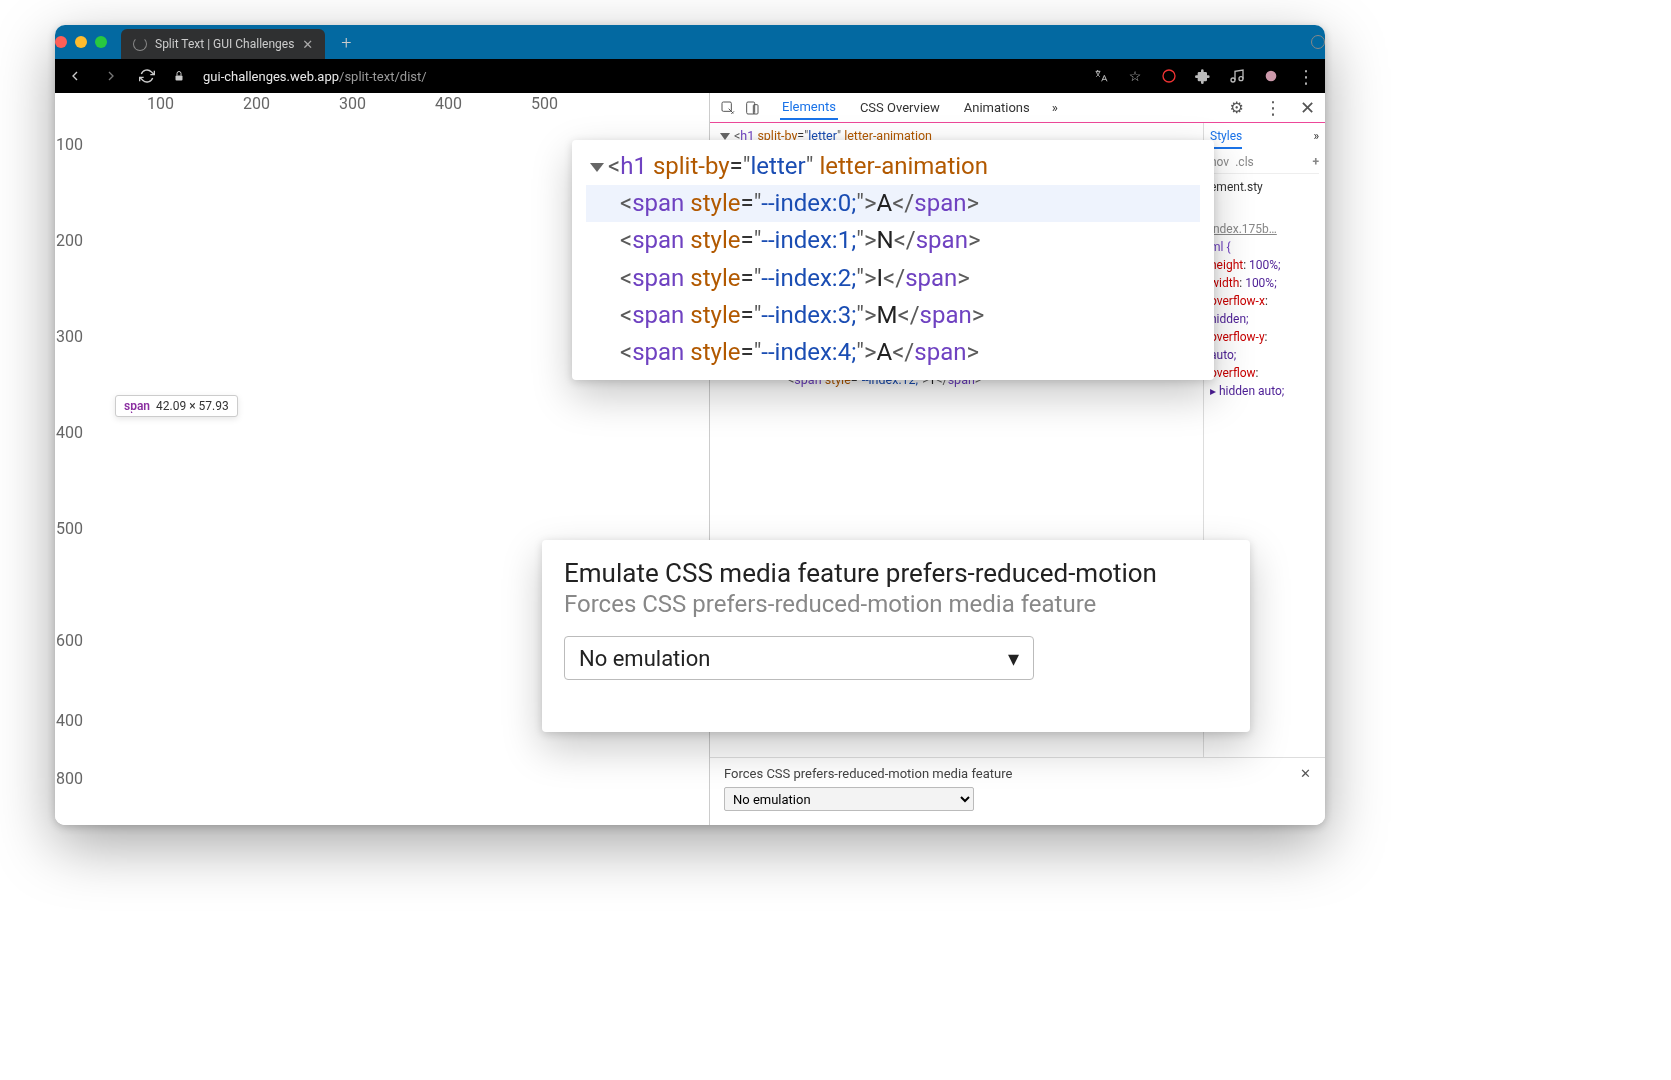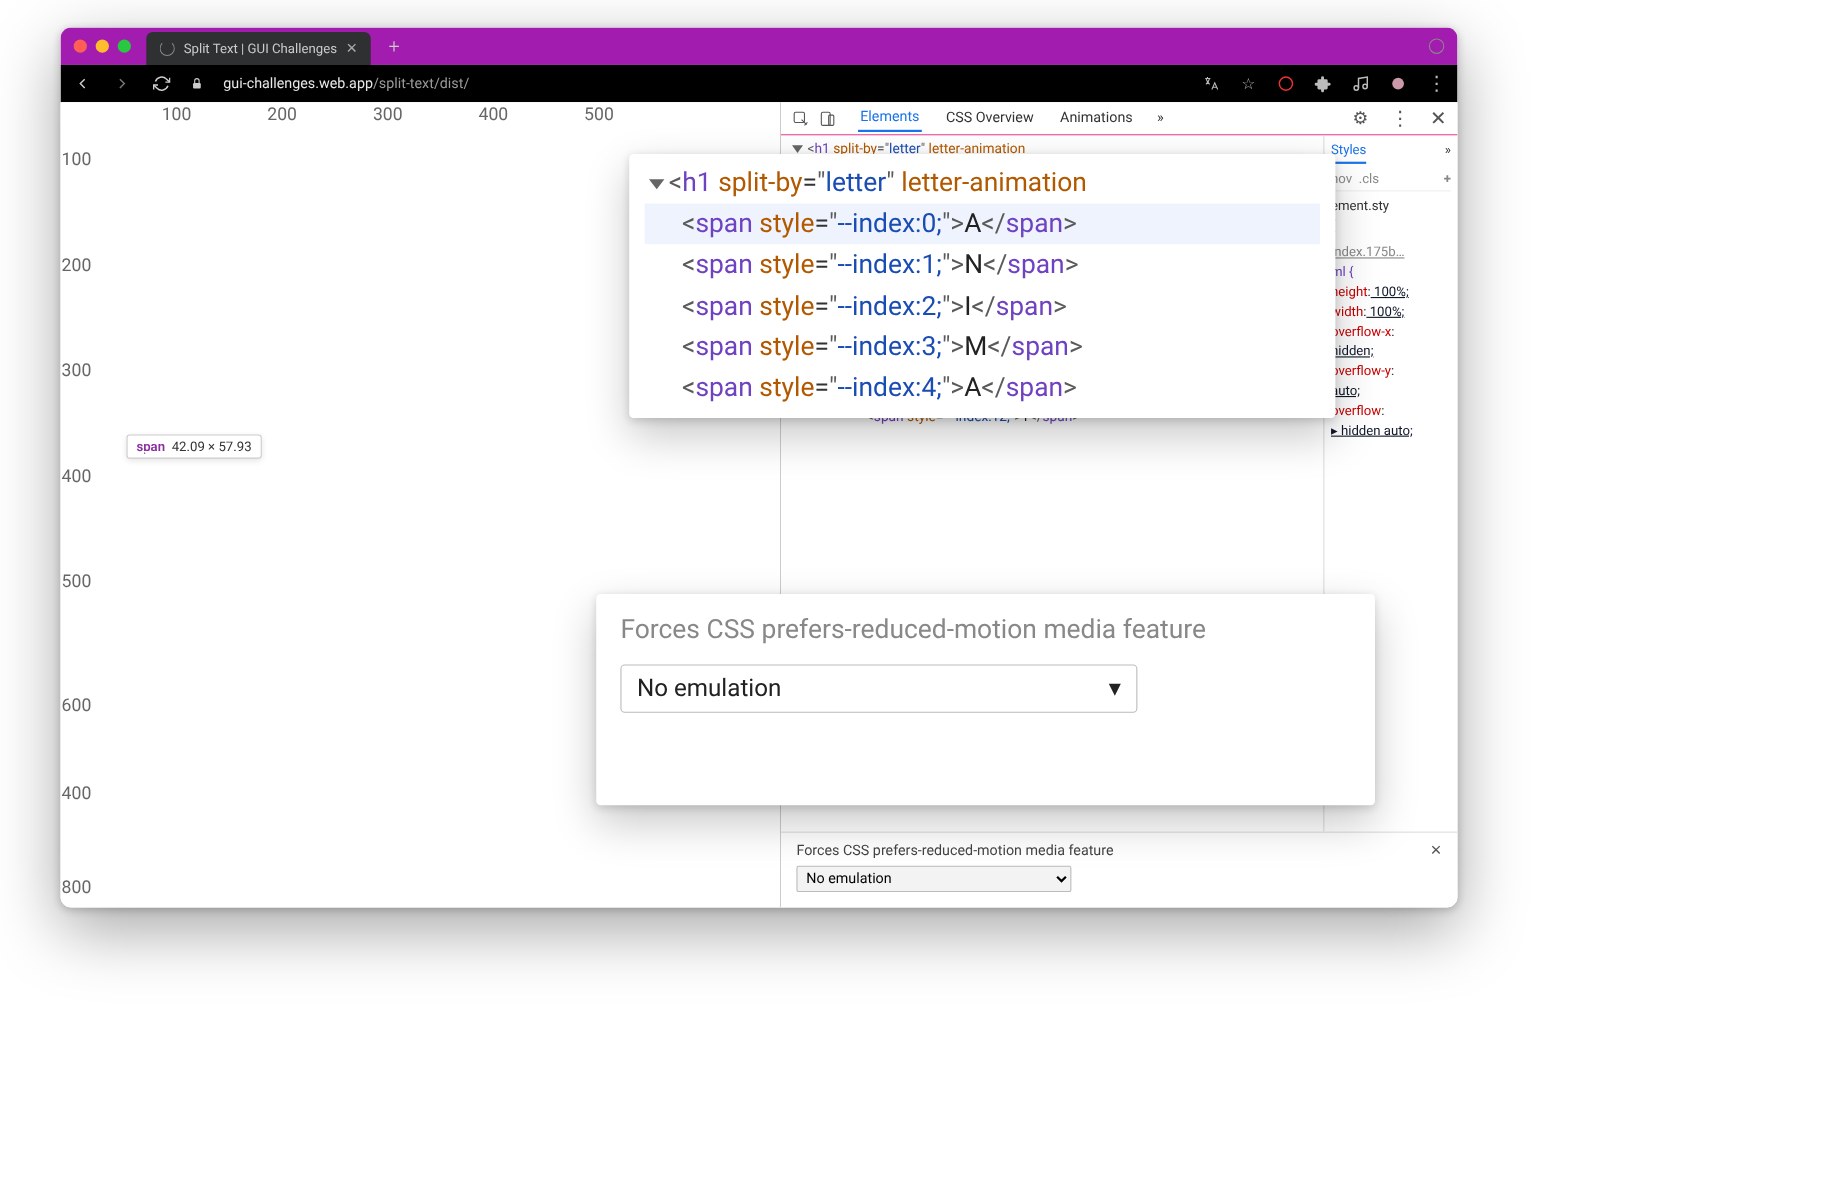--- a/index.html
+++ b/index.html
@@ -1,21 +1,21 @@
 <!DOCTYPE html>
 <html><head>
 <meta charset="utf-8">
 <style>
   * { margin:0; padding:0; box-sizing:border-box; font-family:-apple-system,BlinkMacSystemFont,"Segoe UI",Roboto,Helvetica,Arial,sans-serif; }
   body { background:#fff; width:1671px; height:1080px; position:relative; overflow:hidden; }
 
   .stage { position:absolute; left:55px; top:25px; width:1270px; height:800px; border-radius:10px; box-shadow:0 20px 60px rgba(0,0,0,.35),0 2px 8px rgba(0,0,0,.2); overflow:hidden; background:#fff; }
 
   
-  .titlebar { height:34px; background:#a21caf; display:flex; align-items:center; padding:0 12px; gap:14px; }
+  .titlebar { height:34px; background:#0369a1; display:flex; align-items:center; padding:0 0; gap:14px; }
   .traffic { display:flex; gap:8px; }
   .traffic span { width:12px; height:12px; border-radius:50%; }
   .t-red{background:#ff5f57;} .t-yel{background:#febc2e;} .t-grn{background:#28c840;}
   .tab { display:flex; align-items:center; gap:8px; background:#2f3031; height:30px; padding:0 12px; border-radius:6px 6px 0 0; font-size:12px; color:#ccc; margin-top:4px; }
   .tab .fav { width:14px; height:14px; border:1.5px solid #888; border-radius:50%; border-top-color:transparent; }
   .tab .close { color:#aaa; font-size:13px; }
   .newtab{ color:#ccc; font-size:18px; font-weight:300; margin-left:2px; }
   .ctlcircle{ margin-left:auto; width:14px;height:14px;border:1.5px solid #888;border-radius:50%; }
 
   
@@ -55,21 +55,21 @@
   .nline{ white-space:nowrap; padding:0 4px;}
   .nline.sel{ background:#eef3fd; }
   .tok-tag{color:#6f42c1;} .tok-attr{color:#b25900;} .tok-eq{color:#333;} .tok-val{color:#1a4db3;} .tok-txt{color:#222;} .tok-punct{color:#5a5a5a;} .domcol .ind2{padding-left:72px;}
   .caret{display:inline-block;width:0;height:0;border-left:5px solid transparent;border-right:5px solid transparent;border-top:7px solid #666;margin-right:4px;vertical-align:middle;}
 
   .stylescol{ width:122px; border-left:1px solid #ddd; padding:4px 6px; font-family:ui-monospace,Menlo,Consolas,monospace; font-size:12px; line-height:1.5; overflow:hidden;}
   .stylescol .tabs{ color:#1a73e8; border-bottom:2px solid #1a73e8; display:inline-block; padding-bottom:2px; margin-bottom:4px;}
   .stylescol .more{ float:right; color:#333;}
   .stylescol .filterrow{ color:#888; display:flex; gap:6px; border-bottom:1px solid #eee; padding-bottom:2px; margin-bottom:4px;}
   .stylescol .plus{margin-left:auto;font-weight:700;}
-  .prop{color:#c80000;} .pval{color:#0f172a;text-decoration:underline;} .sel{color:#6f42c1;} .lnk{color:#888;text-decoration:underline;}
+  .prop{color:#c80000;} .pval{color:#4c1d95;} .sel{color:#6f42c1;} .lnk{color:#888;text-decoration:underline;}
 
   .console { border-top:1px solid #ddd; padding:8px 14px 14px; font-size:13px; color:#444; }
   .console .lbl{ color:#444; margin-bottom:6px; display:flex; align-items:center; gap:12px;}
   .console .xx{ margin-left:auto; color:#555; cursor:pointer;}
   .console select{ width:250px; height:24px; border:1px solid #bbb; border-radius:2px; padding:0 4px; font-size:13px; background:#f3f3f3;}
 
   
   .overlay1 { position:absolute; left:572px; top:140px; width:642px; height:240px; background:#fff; border-radius:4px; box-shadow:0 16px 40px rgba(0,0,0,.22),0 2px 8px rgba(0,0,0,.15); padding:8px 14px 10px; font-family:ui-monospace,Menlo,Consolas,monospace; font-size:24px; line-height:1.55; overflow:hidden; }
   .overlay1 .o-line{ white-space:nowrap; padding:0 4px;}
   .overlay1 .o-line.sel{ background:#eef3fd; }
@@ -168,21 +168,21 @@
           <span class="rlab" style="left: 476px; top: 1px;">500</span>
         </div>
       <div class="ruler-v" id="rv">
           <span class="rlab" style="left: 1px; top: 42px;">100</span>
           <span class="rlab" style="left: 1px; top: 138px;">200</span>
           <span class="rlab" style="left: 1px; top: 234px;">300</span>
           <span class="rlab" style="left: 1px; top: 330px;">400</span>
           <span class="rlab" style="left: 1px; top: 426px;">500</span>
           <span class="rlab" style="left: 1px; top: 538px;">600</span>
           <span class="rlab" style="left: 1px; top: 618px;">400</span>
-          <span class="rlab" style="left: 1px; top: 704px;">800</span>
+          <span class="rlab" style="left: 1px; top: 676px;">800</span>
         </div>
 
       <div class="tip">
         <span class="tag">span</span><span>42.09 × 57.93</span>
       </div>
 
     </div>
 
     <div class="devtools">
       <div class="dtbar">
@@ -261,18 +261,19 @@
 <div class="overlay1" id="ov1">
     <div class="o-line"><span class="caret" style="border-top-width:9px;border-left-width:7px;border-right-width:7px;"></span><span class="tok-punct">&lt;</span><span class="tok-tag">h1</span> <span class="tok-attr">split-by</span><span class="tok-eq">=</span><span class="tok-punct">"</span><span class="tok-val">letter</span><span class="tok-punct">"</span> <span class="tok-attr">letter-animation</span></div>
     <div class="o-line ind sel"><span class="tok-punct">&lt;</span><span class="tok-tag">span</span> <span class="tok-attr">style</span><span class="tok-eq">=</span><span class="tok-punct">"</span><span class="tok-val">--index:0;</span><span class="tok-punct">"</span><span class="tok-punct">&gt;</span><span class="tok-txt">A</span><span class="tok-punct">&lt;/</span><span class="tok-tag">span</span><span class="tok-punct">&gt;</span></div>
     <div class="o-line ind "><span class="tok-punct">&lt;</span><span class="tok-tag">span</span> <span class="tok-attr">style</span><span class="tok-eq">=</span><span class="tok-punct">"</span><span class="tok-val">--index:1;</span><span class="tok-punct">"</span><span class="tok-punct">&gt;</span><span class="tok-txt">N</span><span class="tok-punct">&lt;/</span><span class="tok-tag">span</span><span class="tok-punct">&gt;</span></div>
     <div class="o-line ind "><span class="tok-punct">&lt;</span><span class="tok-tag">span</span> <span class="tok-attr">style</span><span class="tok-eq">=</span><span class="tok-punct">"</span><span class="tok-val">--index:2;</span><span class="tok-punct">"</span><span class="tok-punct">&gt;</span><span class="tok-txt">I</span><span class="tok-punct">&lt;/</span><span class="tok-tag">span</span><span class="tok-punct">&gt;</span></div>
     <div class="o-line ind "><span class="tok-punct">&lt;</span><span class="tok-tag">span</span> <span class="tok-attr">style</span><span class="tok-eq">=</span><span class="tok-punct">"</span><span class="tok-val">--index:3;</span><span class="tok-punct">"</span><span class="tok-punct">&gt;</span><span class="tok-txt">M</span><span class="tok-punct">&lt;/</span><span class="tok-tag">span</span><span class="tok-punct">&gt;</span></div>
     <div class="o-line ind "><span class="tok-punct">&lt;</span><span class="tok-tag">span</span> <span class="tok-attr">style</span><span class="tok-eq">=</span><span class="tok-punct">"</span><span class="tok-val">--index:4;</span><span class="tok-punct">"</span><span class="tok-punct">&gt;</span><span class="tok-txt">A</span><span class="tok-punct">&lt;/</span><span class="tok-tag">span</span><span class="tok-punct">&gt;</span></div>
   </div>
 
 <div class="overlay2">
+  <h3>Emulate CSS media feature prefers-reduced-motion</h3>
   <div class="sub">Forces CSS prefers-reduced-motion media feature</div>
   <div class="sel">
     <span>No emulation</span>
     <span>▾</span>
   </div>
 </div>
 
 </body></html>

